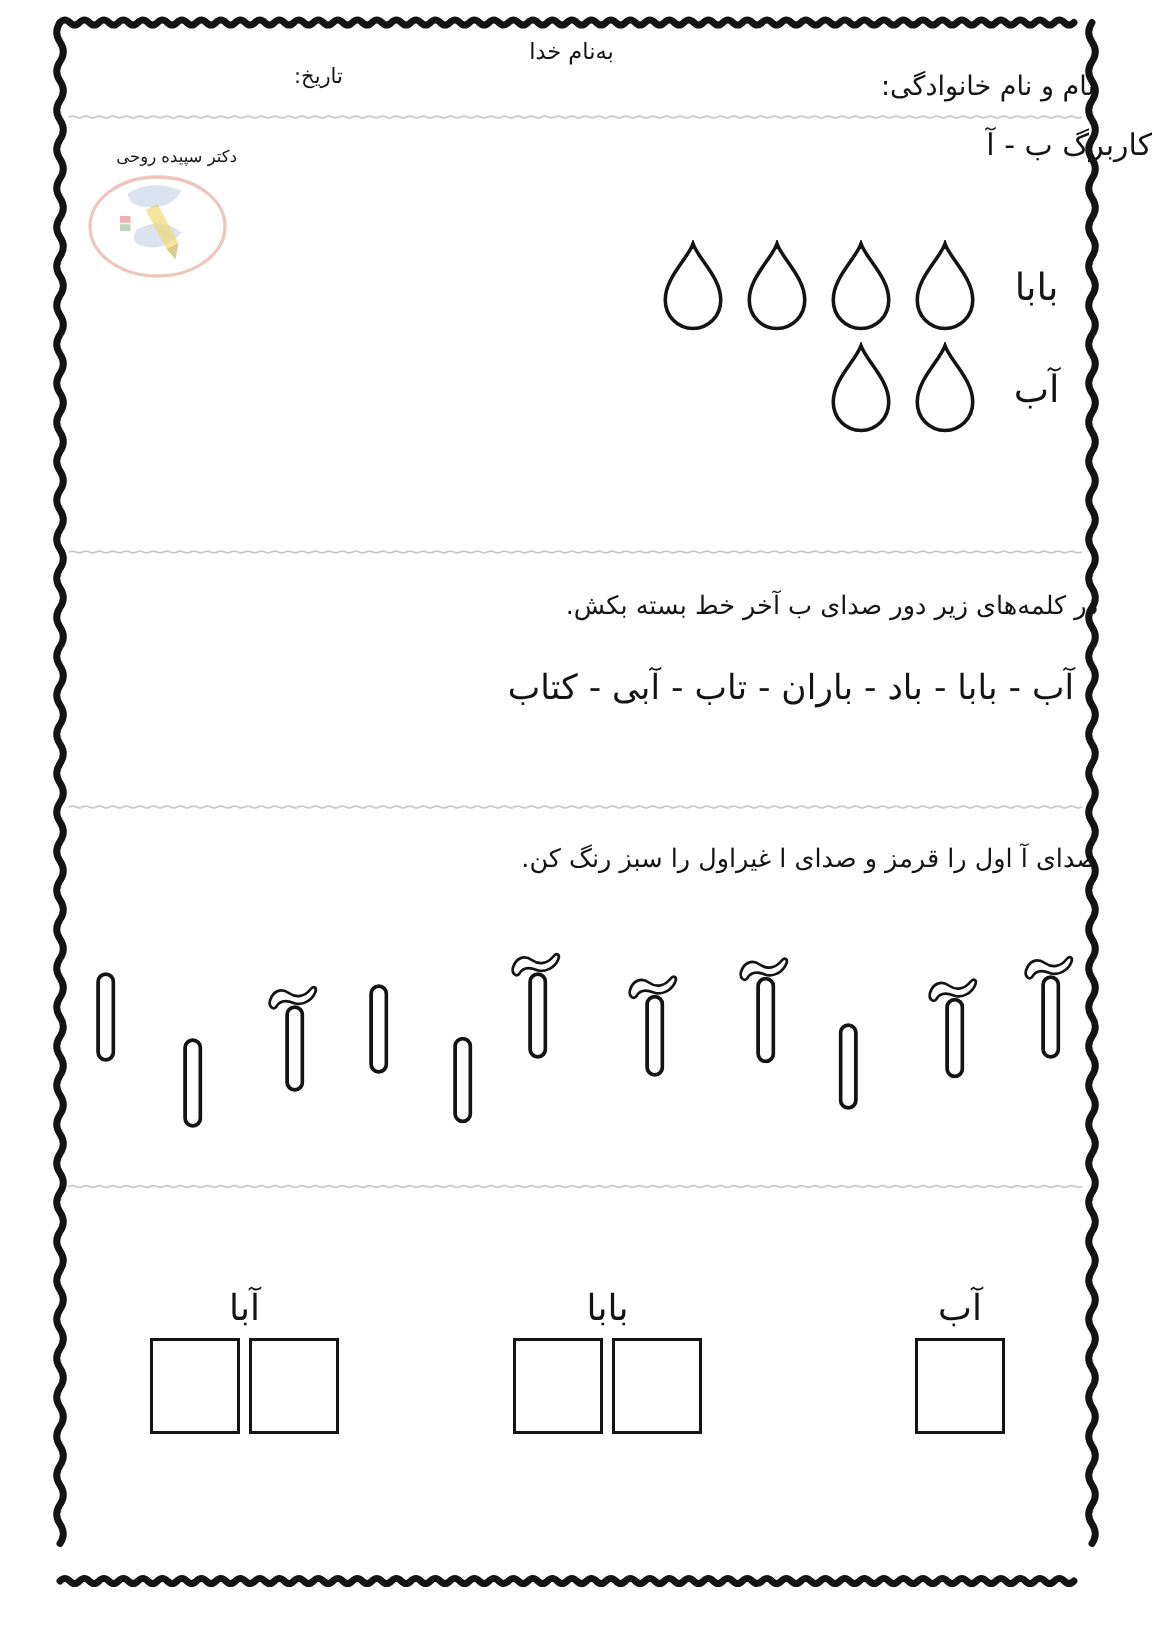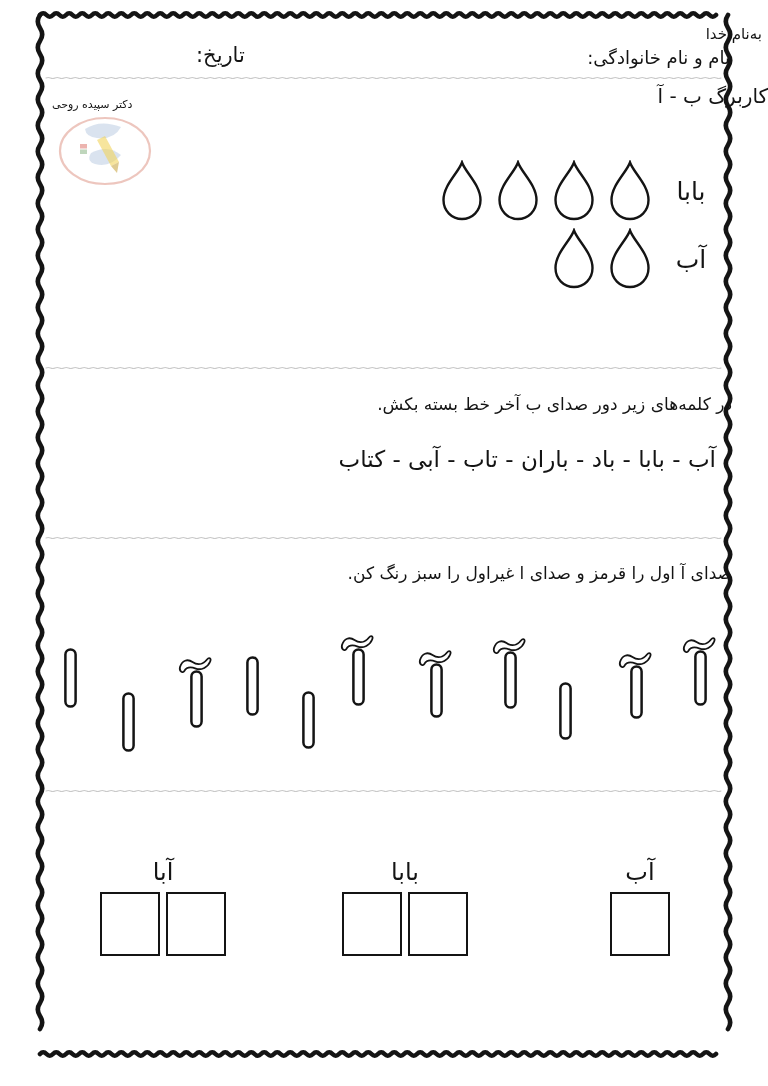--- a/index.html
+++ b/index.html
@@ -15,27 +15,27 @@
     width:768px;height:1086px;position:relative;overflow:hidden;
     font-family:"DejaVu Sans",sans-serif;color:var(--ink);
   }
   .sheet{position:absolute;inset:0}
   svg.frame{position:absolute;inset:0;width:768px;height:1086px;pointer-events:none}
   svg.frame path{fill:none;stroke:var(--ink);stroke-width:4.6;stroke-linecap:round}
   svg.frame path.div{stroke:var(--divider);stroke-width:1.1}
 
   .fa{direction:rtl;unicode-bidi:embed}
 
-  .bismillah{position:absolute;top:25px;left:0;right:6px;text-align:right;font-size:15px}
+  .bismillah{position:absolute;top:25px;left:0;right:6px;text-align:center;font-size:15px}
   .name-label{position:absolute;top:47px;right:38px;font-size:18px}
-  .date-label{position:absolute;top:43px;left:196px;font-size:21px}
+  .date-label{position:absolute;top:43px;left:196px;font-size:14px}
   .title{position:absolute;top:84px;left:0;right:0;text-align:right;font-size:20px}
 
   .logo{position:absolute;left:52px;top:98px;width:106px}
-  .logo-text{font-size:11px;text-align:left;width:106px;letter-spacing:.3px}
+  .logo-text{font-size:11px;text-align:right;width:106px;letter-spacing:.3px}
   .logo-mark{display:block;margin:2px auto 0}
 
   .instr{position:absolute;right:36px;font-size:17px;white-space:nowrap}
   .instr1{top:116px}
   .instr2{top:394px}
   .instr3{top:563px}
   .instr4{top:812px}
 
   .drops-area{position:absolute;top:160px;right:48px;display:flex;flex-direction:column;gap:5px}
   .drop-row{display:flex;align-items:center;justify-content:flex-end;gap:8px}

